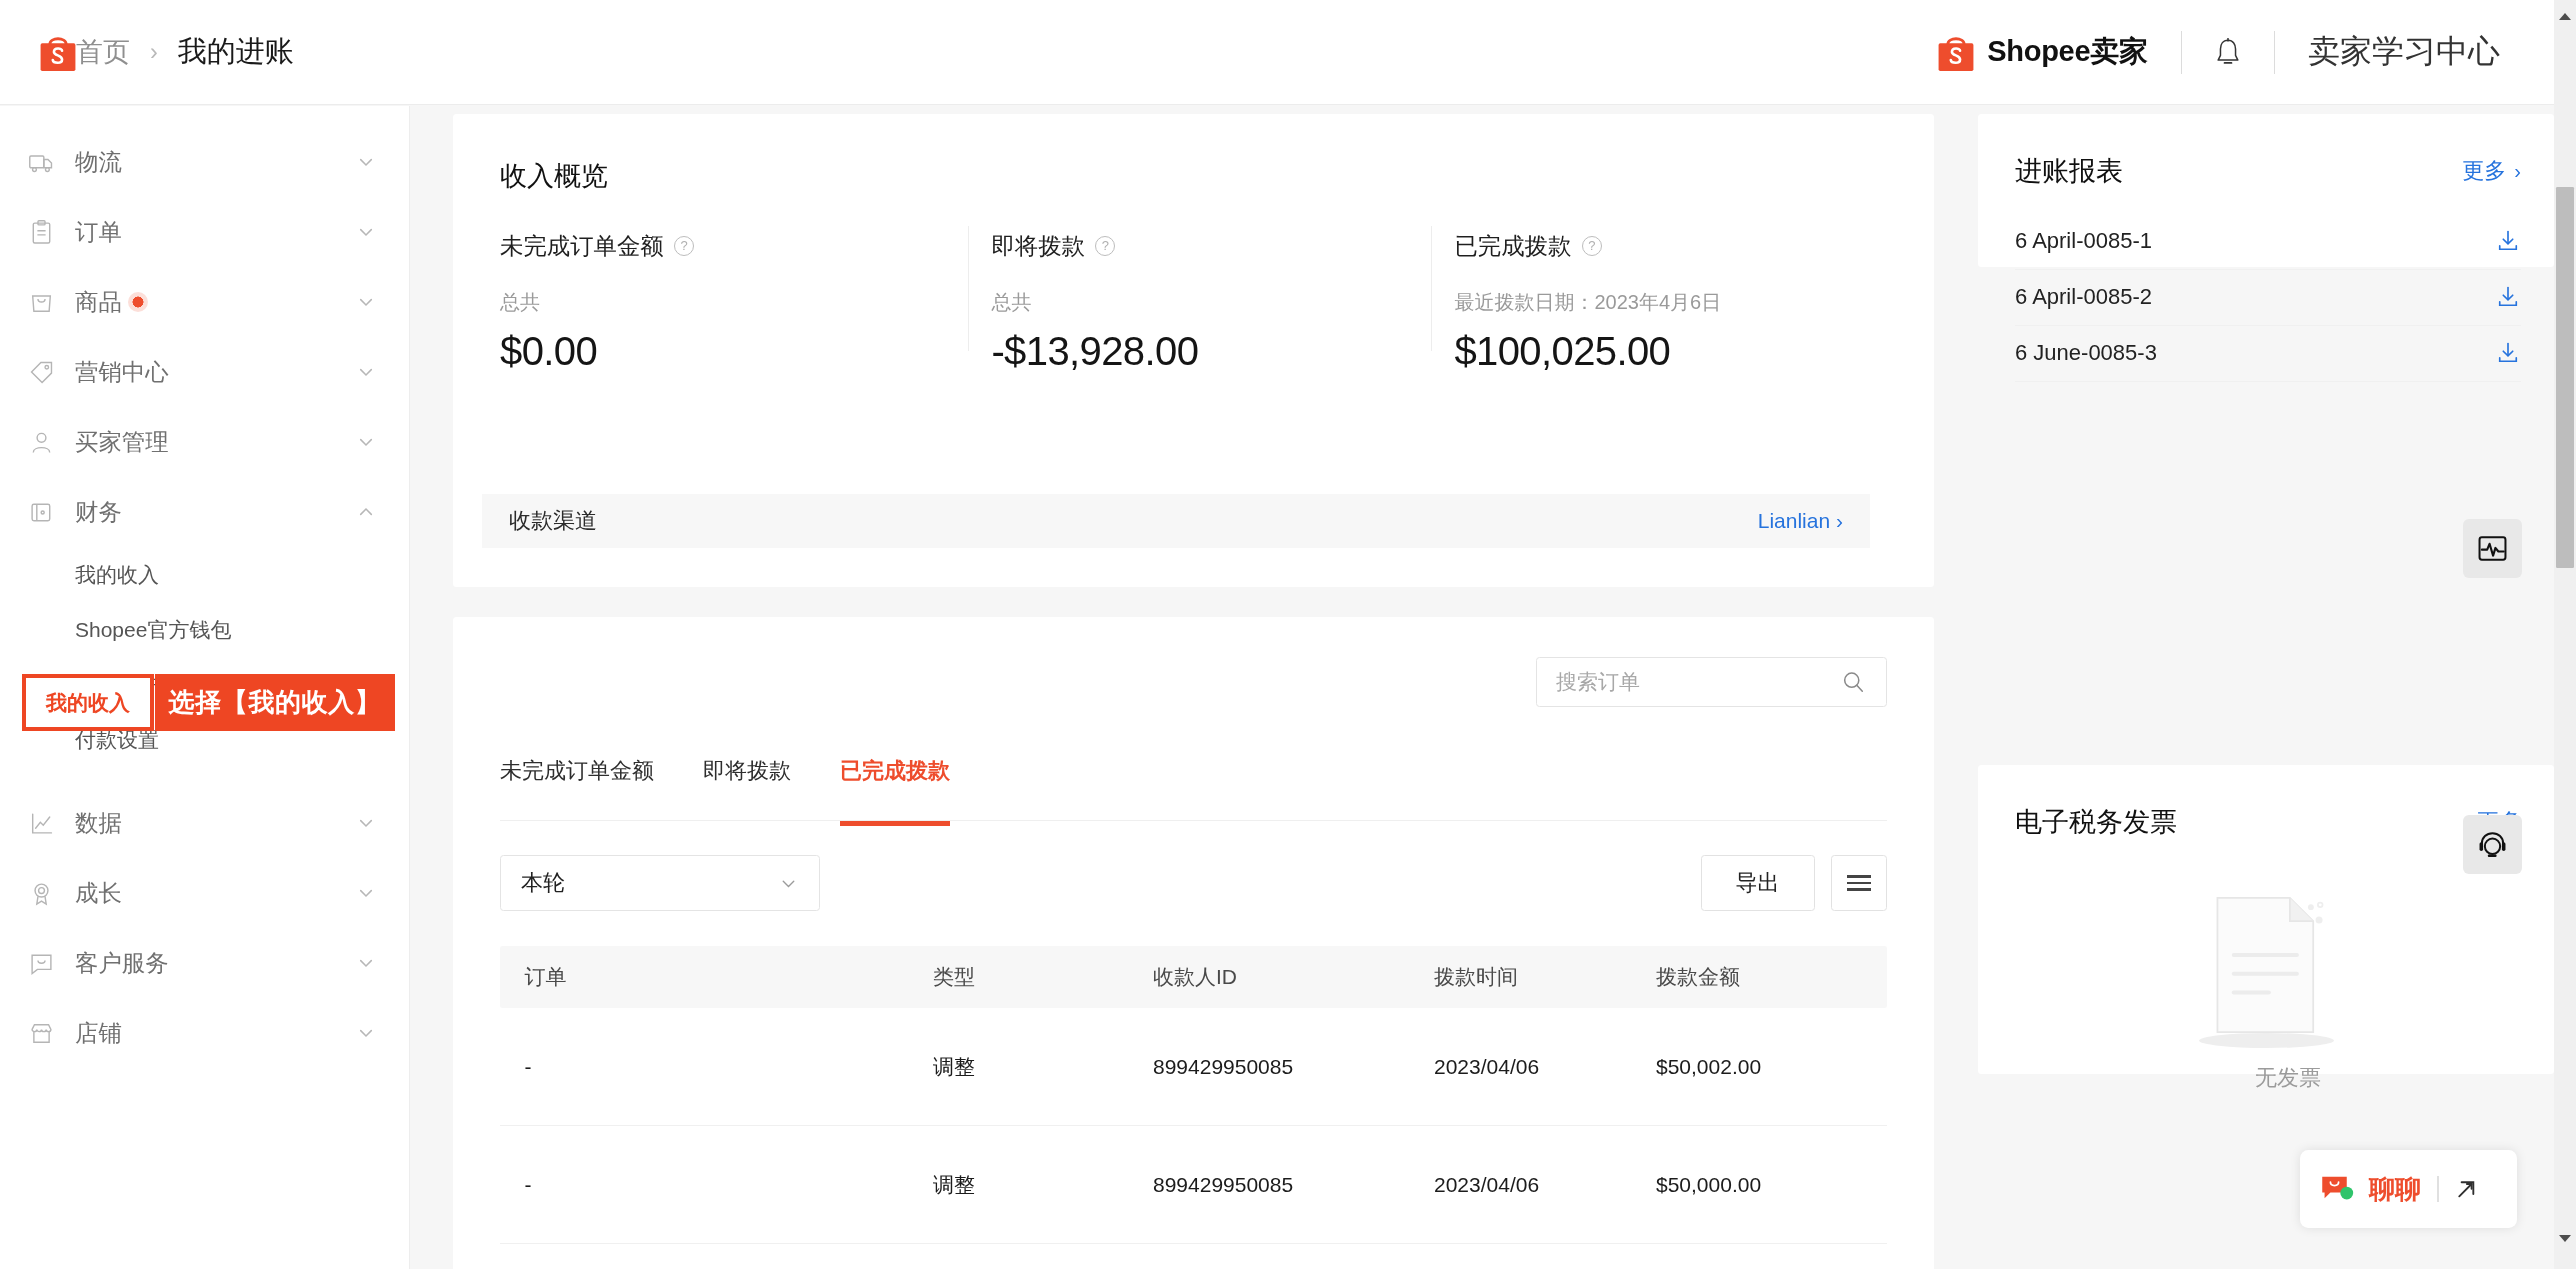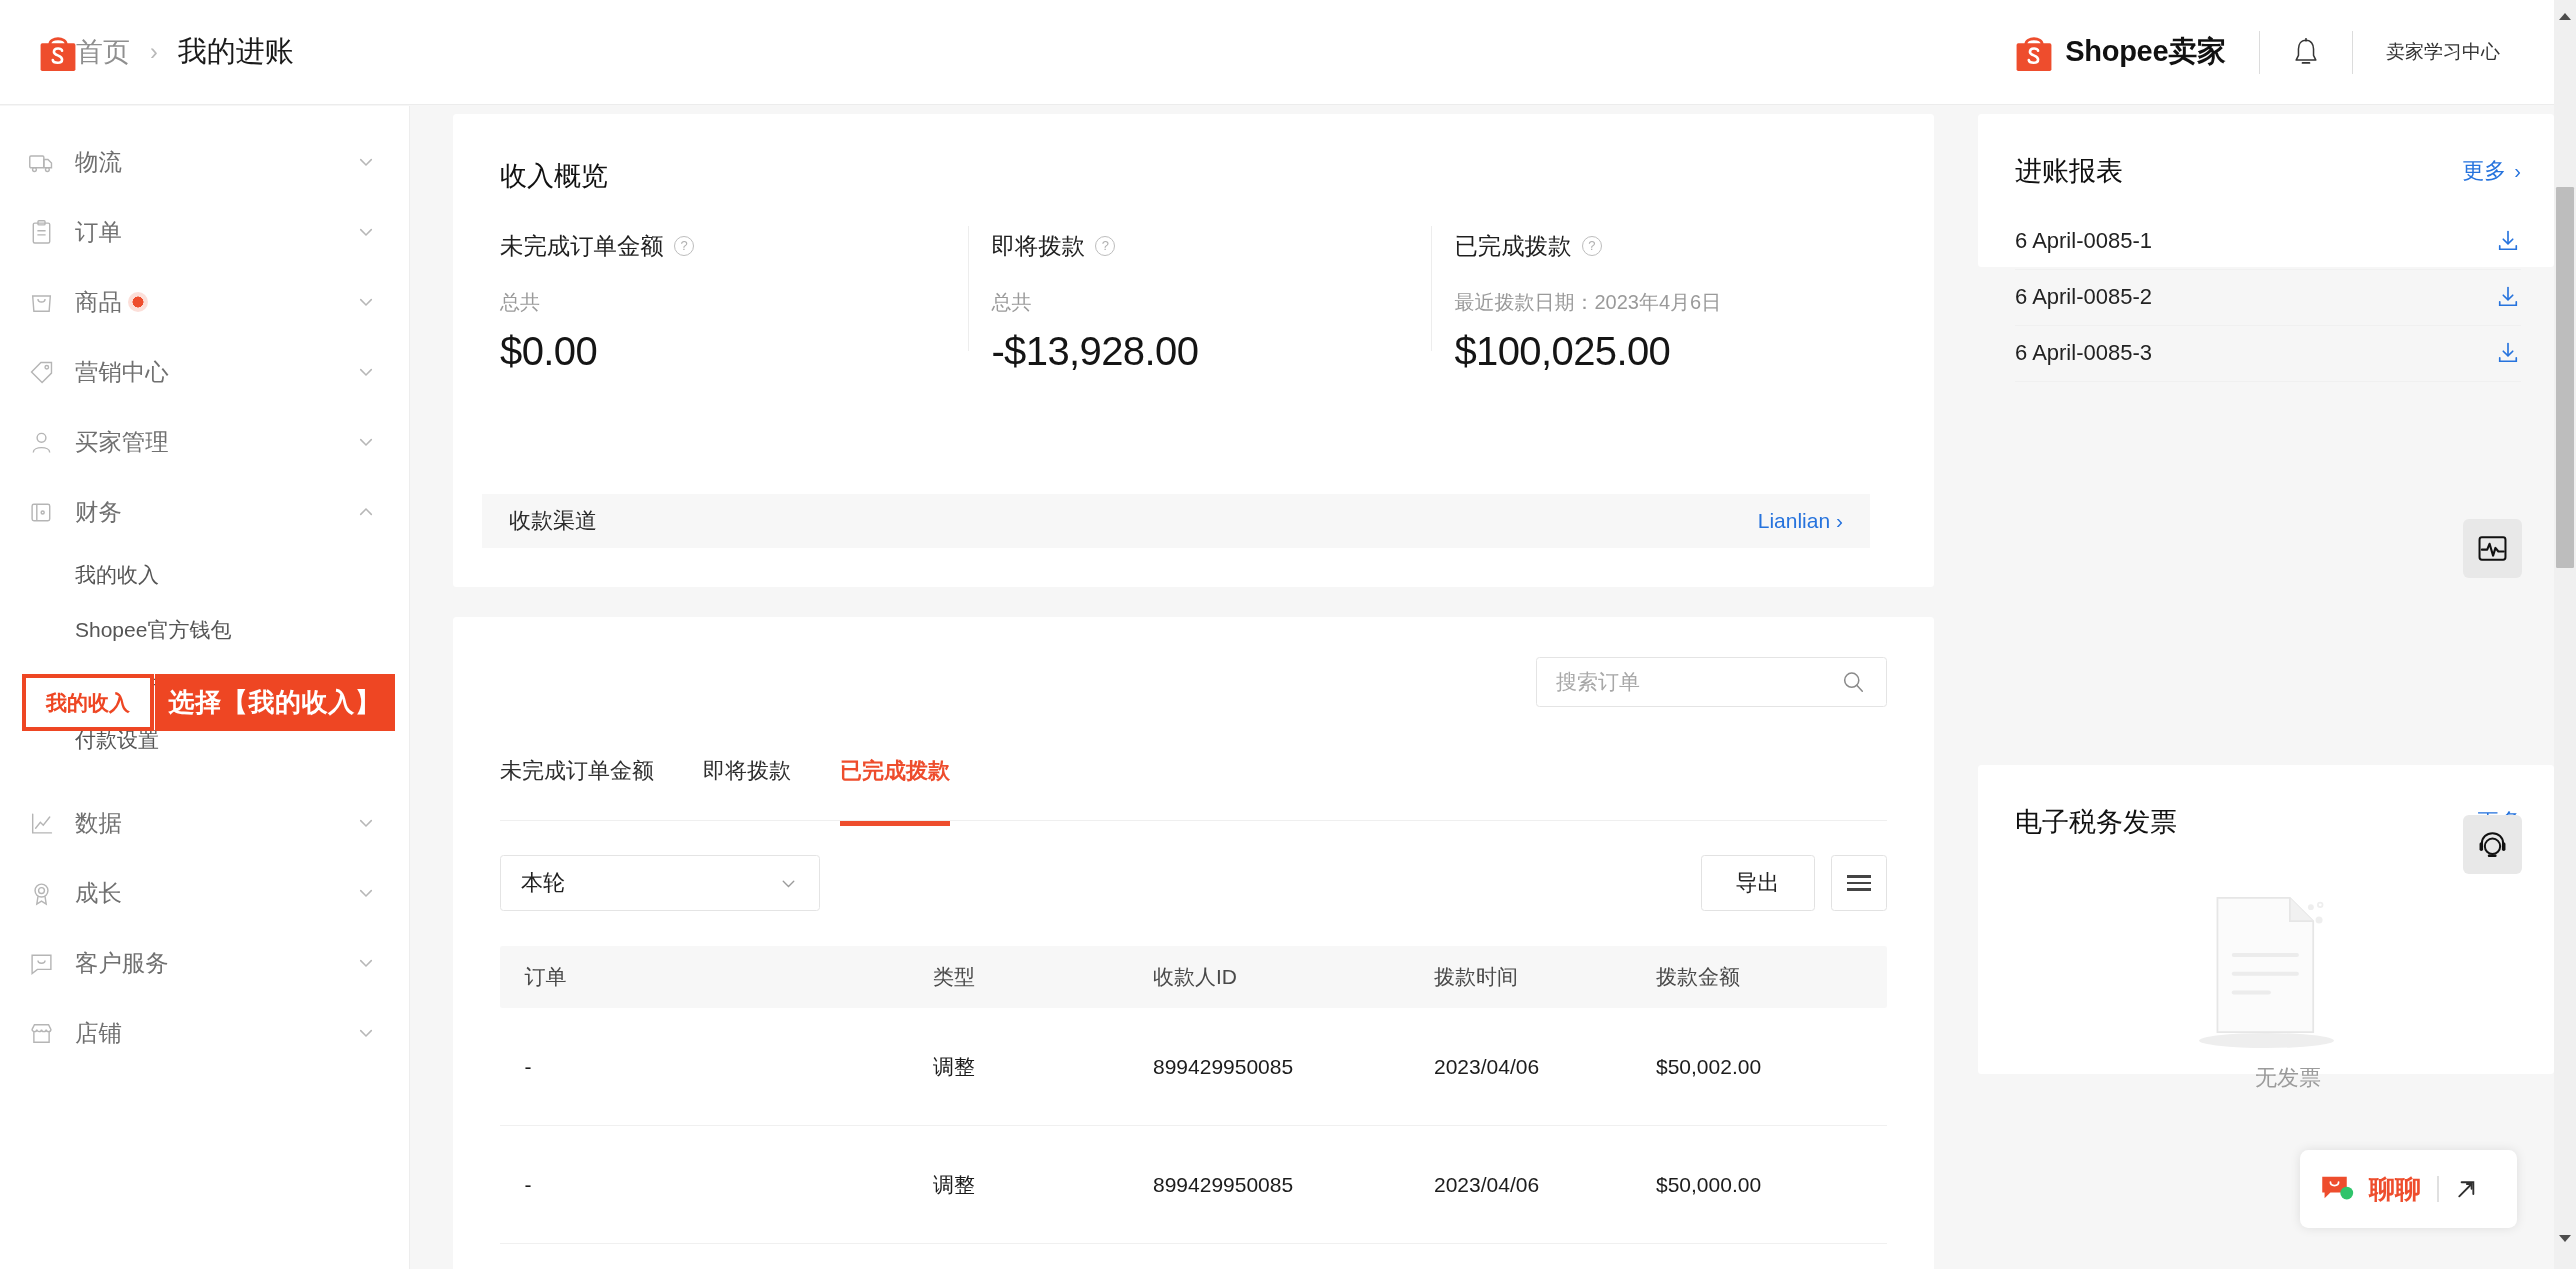--- a/index.html
+++ b/index.html
@@ -21,21 +21,21 @@
   .brand-left { display: flex; align-items: center; padding-left: 40px; }
   .shopee-bag { width: 36px; height: 39px; position: relative; display: inline-block; }
   .crumb-sep { margin: 0 20px; color: #b9b9b9; font-size: 23.4px; font-weight: 300; }
   .crumb-home { font-size: 27px; color: #8f8f8f; }
   .crumb-cur { font-size: 29px; color: #1a1a1a; }
   .brand-right { margin-left: auto; display: flex; align-items: center; padding-right: 54px; }
   .brand-right .logo-wrap { display: flex; align-items: center; }
   .brand-name { font-size: 29px; font-weight: bold; color: #111; margin-left: 13px; letter-spacing: -0.3px; }
   .vsep { width: 1.2px; height: 43px; background: #dcdcdc; margin: 0 33px; }
   .bell { width: 26px; height: 29px; }
-  .learn-center { font-size: 19px; color: #333; }
+  .learn-center { font-size: 32px; color: #333; }
 
   
   .sidebar {
     position: absolute; left: 0; top: 106px; width: 410px; height: 1164px;
     background: #fff; border-right: 0.6px solid #ededed; overflow: hidden;
   }
   .nav-item {
     display: flex; align-items: center; height: 70px; padding: 0 33px 0 28px;
     position: relative; cursor: pointer;
   }
@@ -586,21 +586,21 @@
             <svg viewBox="0 0 44 44">
                 <g fill="none" stroke="#2673dd" stroke-width="2.8" stroke-linecap="round">
               <path d="M22 6 V26"></path>
                   <path d="M14 19 L22 27 L30 19"></path>
                   <path d="M8 30 V36 H36 V30"></path>
                 </g>
               </svg>
           </span>
         </div>
         <div class="rep-item">
-          <span class="rep-name">6 April-0085-3</span>
+          <span class="rep-name">6 June-0085-3</span>
           <span class="rep-dl">
             <svg viewBox="0 0 44 44">
                 <g fill="none" stroke="#2673dd" stroke-width="2.8" stroke-linecap="round">
               <path d="M22 6 V26"></path>
                   <path d="M14 19 L22 27 L30 19"></path>
                   <path d="M8 30 V36 H36 V30"></path>
                 </g>
               </svg>
           </span>
         </div>

